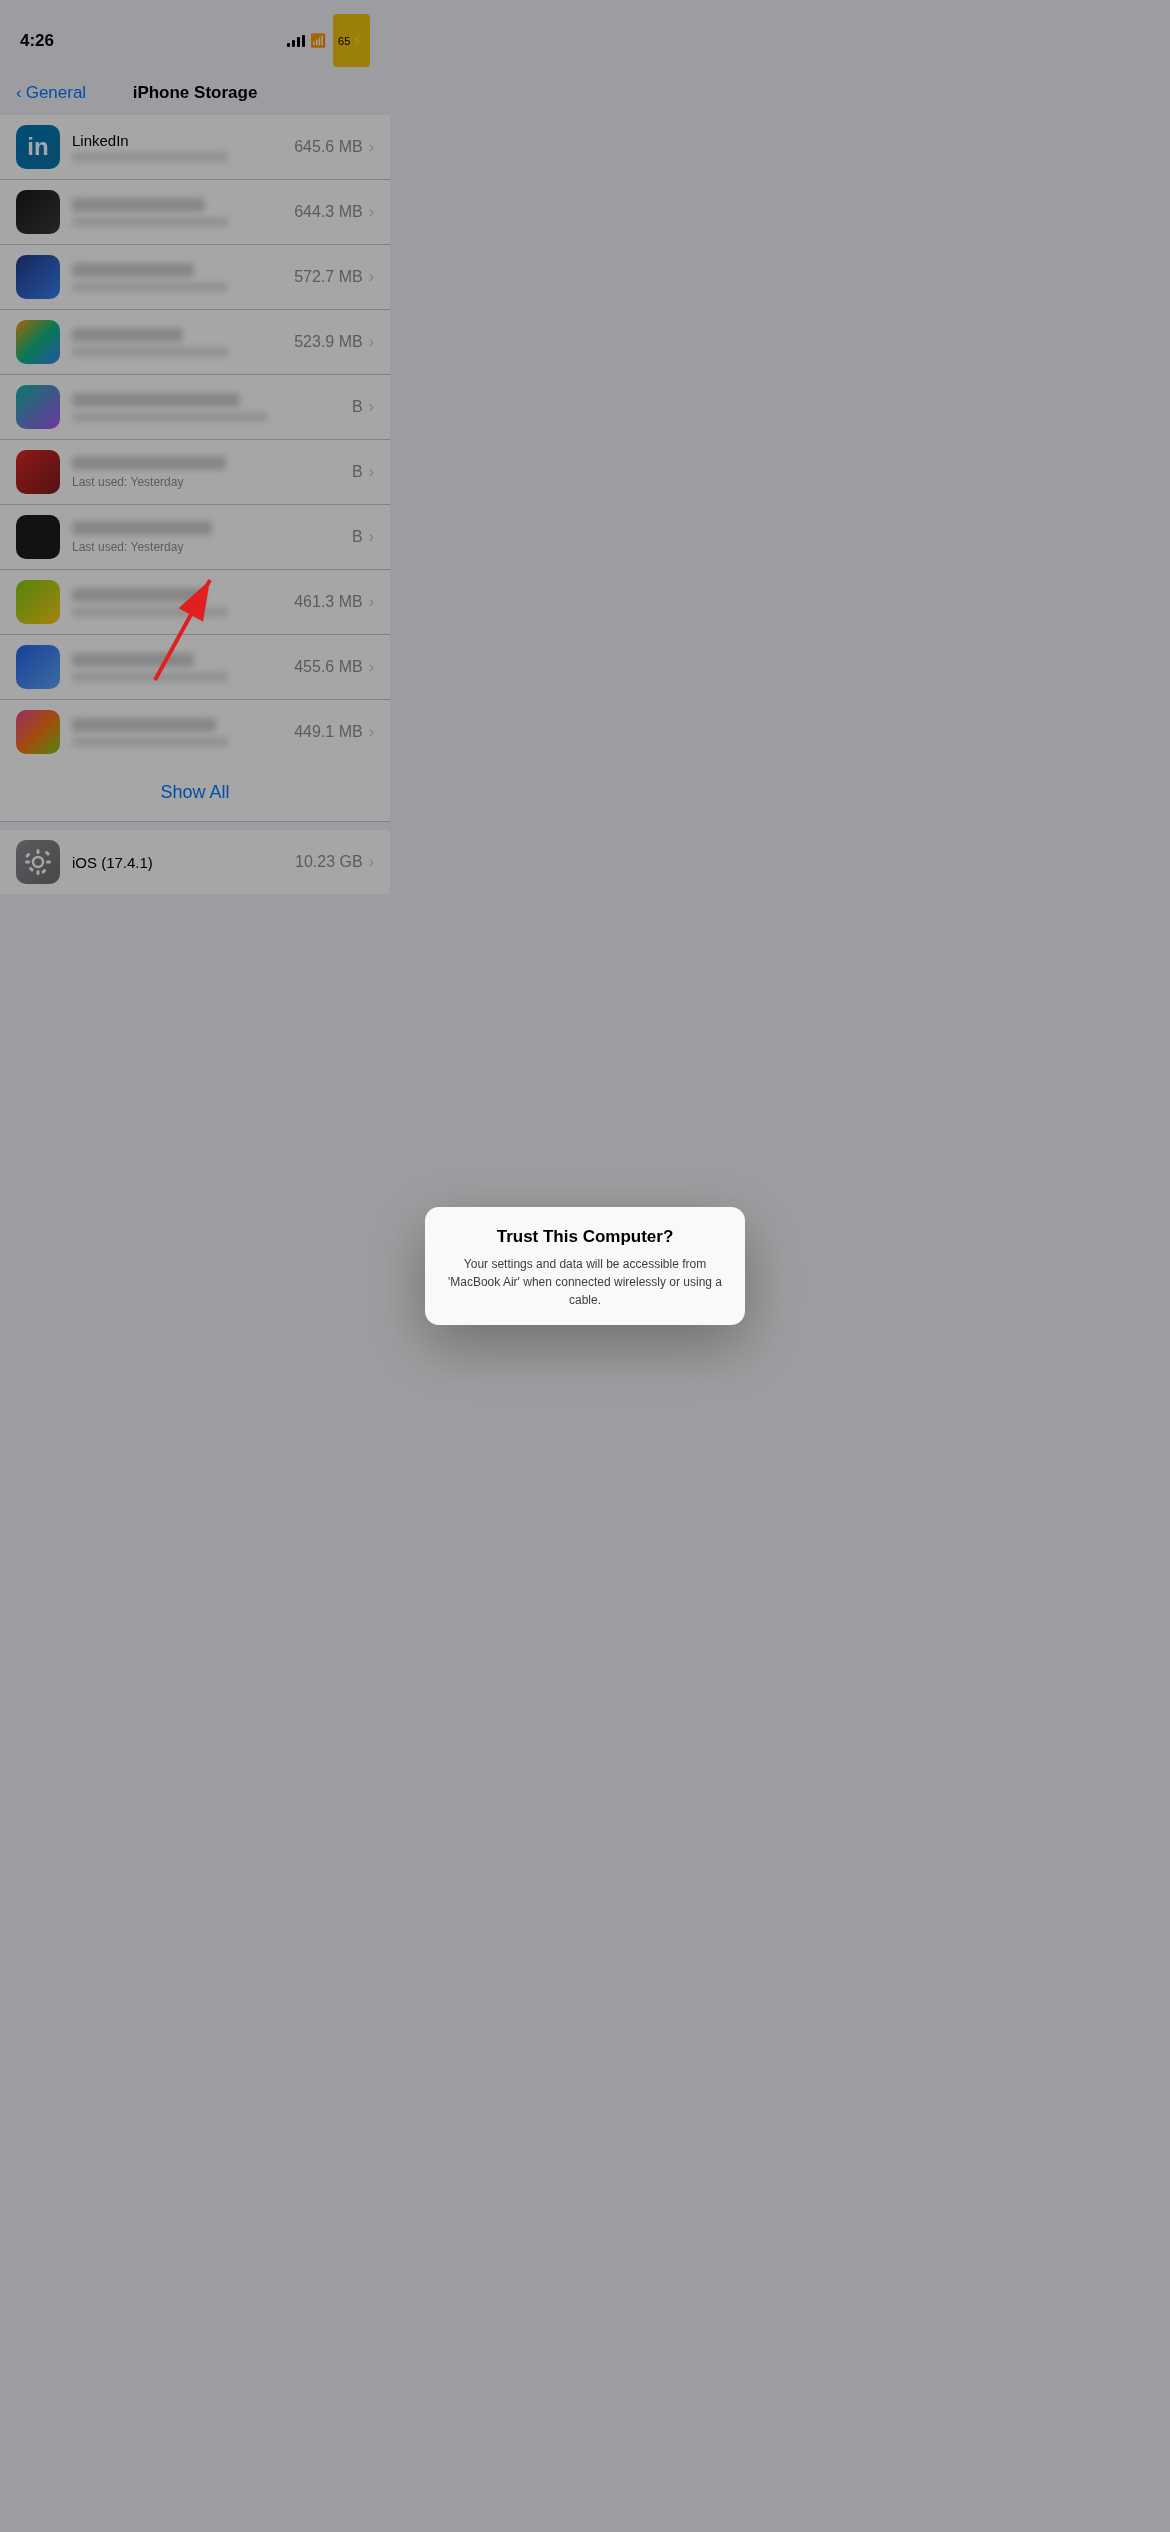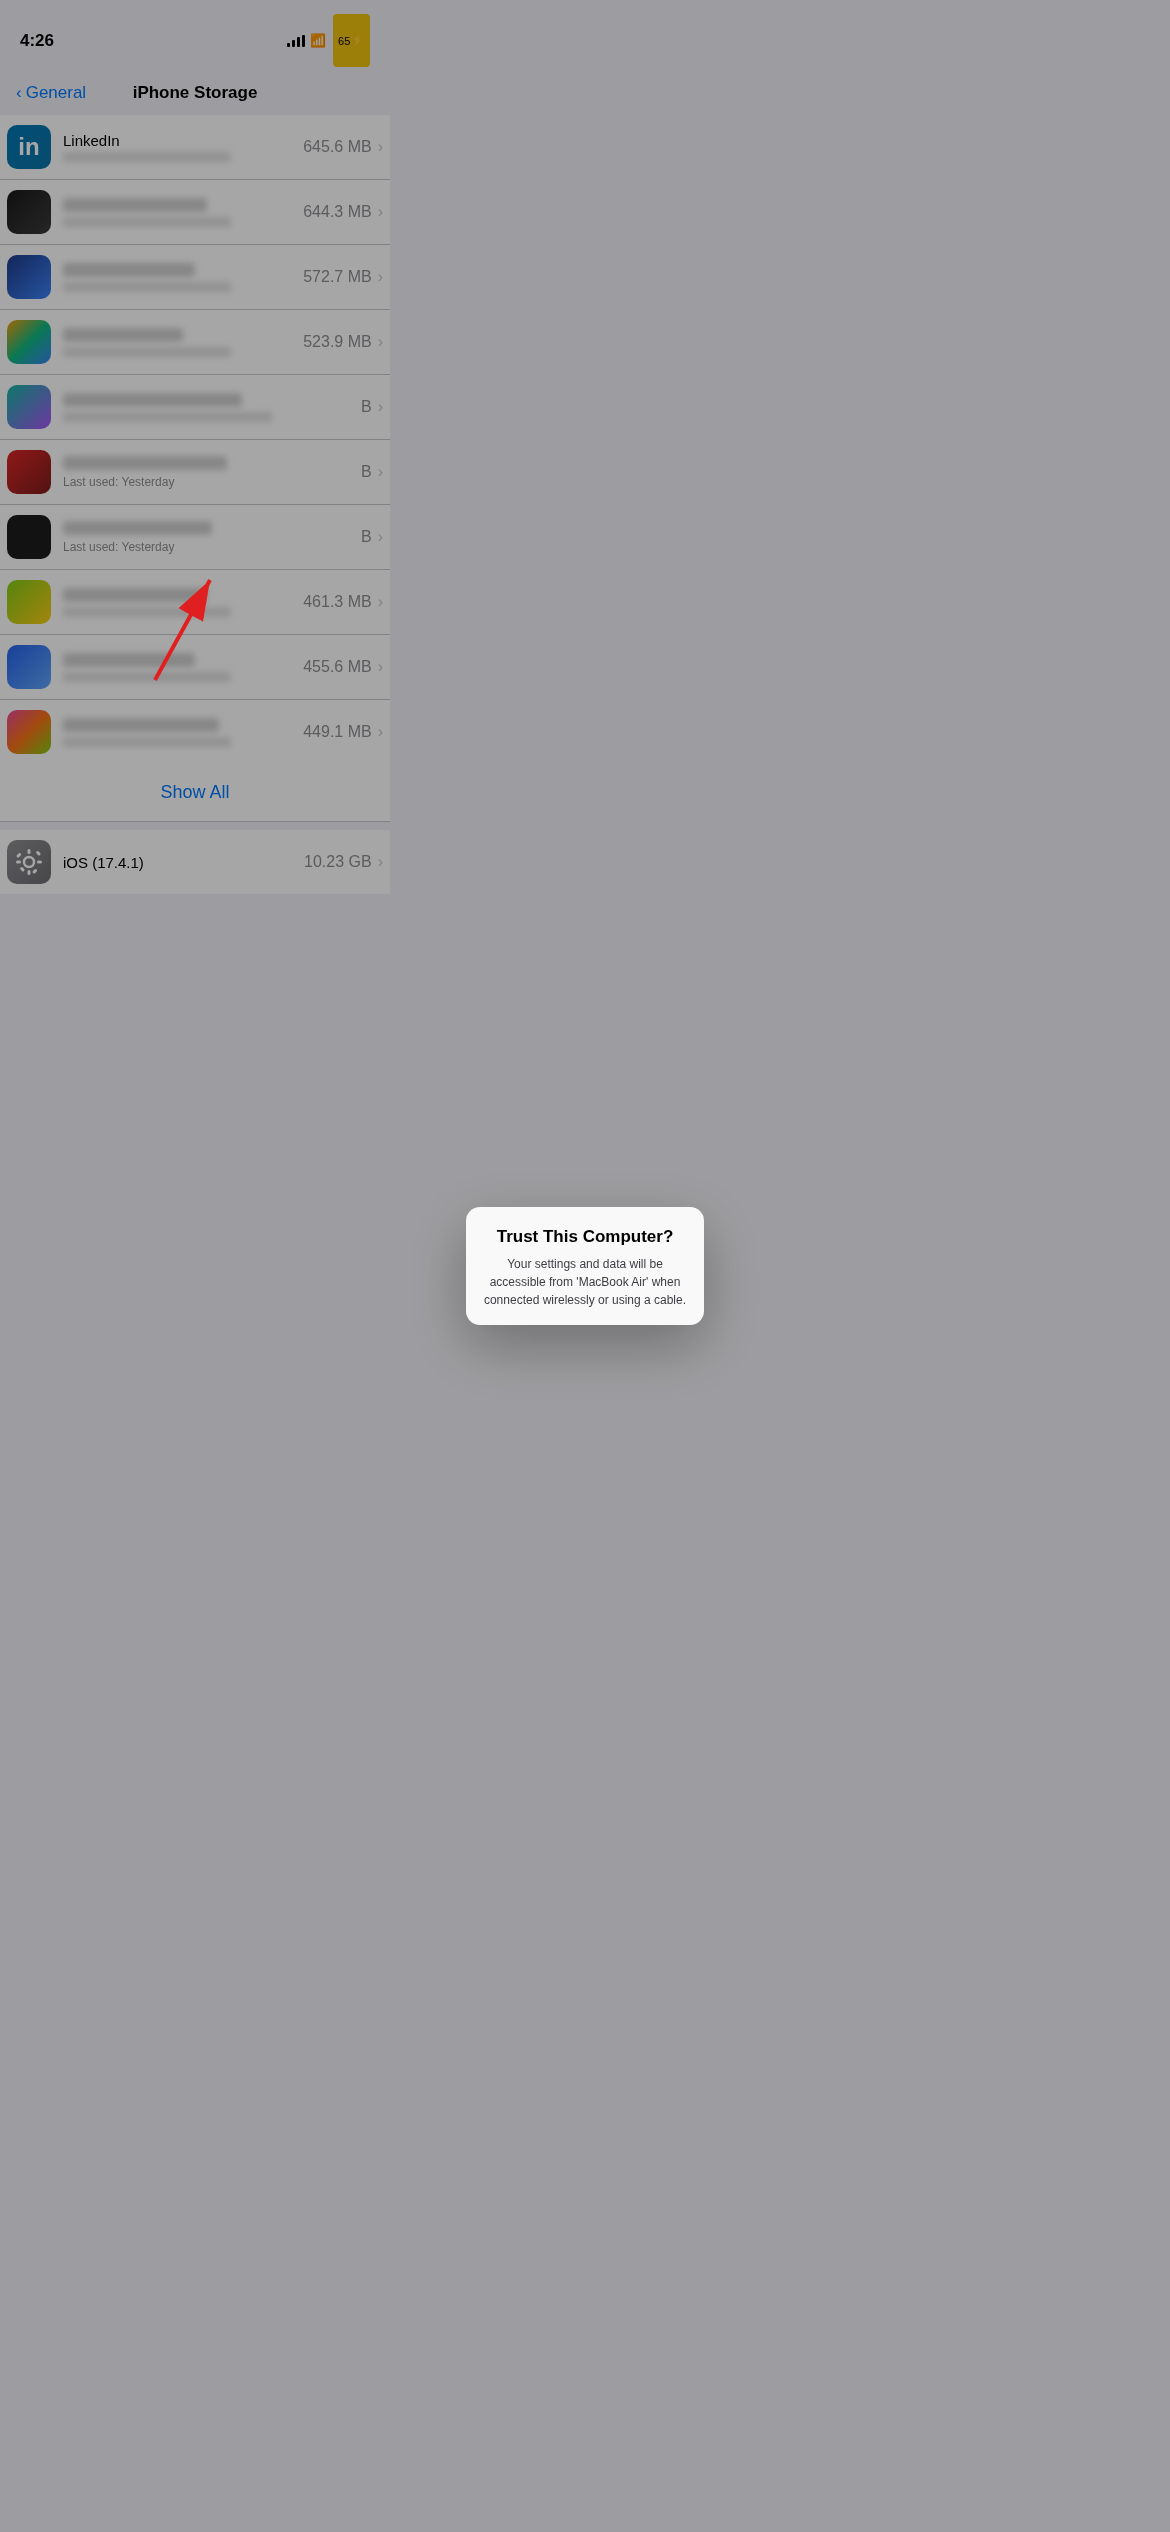--- a/index.html
+++ b/index.html
@@ -95,21 +95,21 @@
 
     
     .list-container {
       background: #fff;
       margin: 0;
     }
 
     .list-item {
       display: flex;
       align-items: center;
-      padding: 10px 7px;
+      padding: 10px 16px;
       border-bottom: 0.5px solid #c8c7cc;
       background: #fff;
       cursor: pointer;
       position: relative;
     }
 
     .list-item:last-child {
       border-bottom: none;
     }
 
@@ -258,21 +258,21 @@
       z-index: 100;
       display: flex;
       align-items: center;
       justify-content: center;
     }
 
     
     .alert-dialog {
       background: #f9f9f9;
       border-radius: 14px;
-      width: 238px;
+      width: 320px;
       overflow: hidden;
       box-shadow: 0 20px 60px rgba(0,0,0,0.3);
     }
 
     .alert-content {
       padding: 20px 16px 16px;
       text-align: center;
     }
 
     .alert-title {

